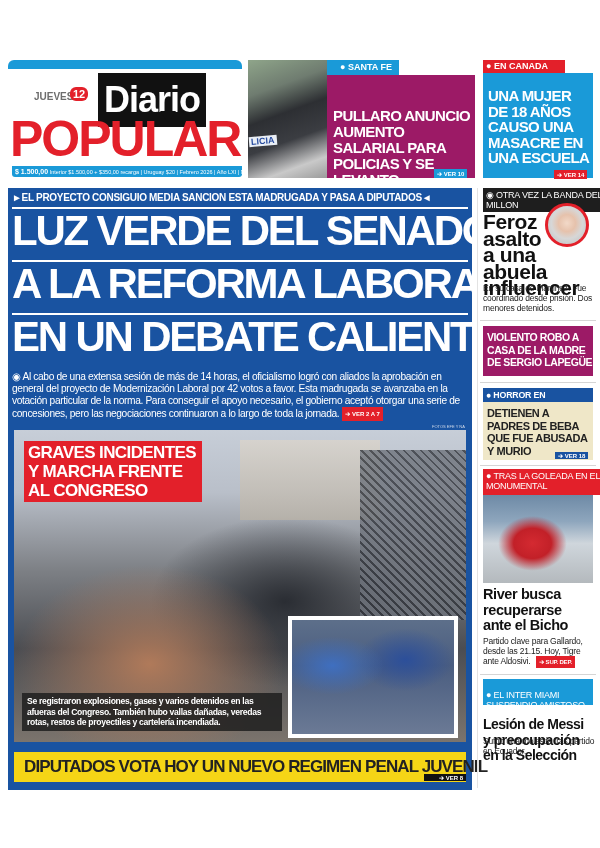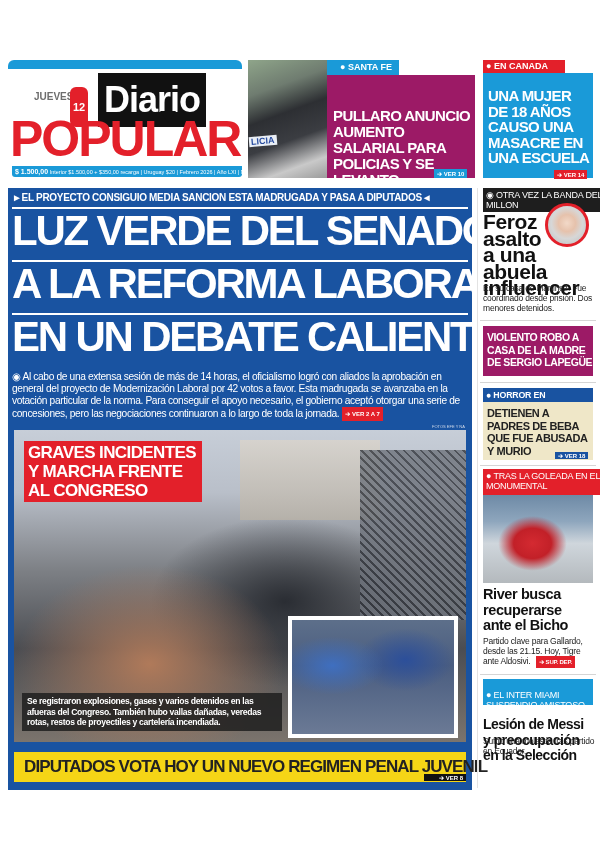--- a/index.html
+++ b/index.html
@@ -3,21 +3,21 @@
 <meta charset="utf-8">
 <style>
   * { box-sizing: border-box; margin: 0; padding: 0; }
   html, body { width: 600px; height: 848px; background: #ffffff; overflow: hidden; }
   body { position: relative; font-family: "Liberation Sans", sans-serif; }
 
   
   .masthead { position: absolute; left: 8px; top: 60px; width: 234px; height: 120px; }
   .mast-bar { position: absolute; left: 0; top: 0; width: 234px; height: 9px; background: #1a9ad8; border-radius: 6px 6px 0 0; }
   .mast-day { position: absolute; left: 26px; top: 31px; font-size: 10px; font-weight: bold; color: #6d6d6d; }
-  .mast-daynum { position: absolute; left: 62px; top: 27px; background: #e3202a; color: #fff; font-size: 11px; font-weight: bold; padding: 14px 3px; border-radius: 6px; }
+  .mast-daynum { position: absolute; left: 62px; top: 27px; background: #e3202a; color: #fff; font-size: 11px; font-weight: bold; padding: 1px 3px; border-radius: 6px; }
   .mast-diario { position: absolute; left: 90px; top: 13px; background: #111; color: #ffffff; font-size: 36px; font-weight: bold; padding: 8px 6px; line-height: 38px; letter-spacing: -1px; }
   .mast-diario-tail { position: absolute; left: 152px; top: 51px; width: 0; height: 0; border-left: 8px solid transparent; border-right: 8px solid transparent; border-top: 12px solid #111; }
   .mast-popular { position: absolute; left: 2px; top: 55px; color: #e3202a; font-size: 50px; font-weight: 900; letter-spacing: -2px; line-height: 48px; }
   .mast-info { position: absolute; left: 4px; top: 106px; width: 230px; height: 11px; background: #1a9ad8; border-radius: 0 0 3px 3px; color: #fff; font-size: 5.5px; line-height: 11px; padding-left: 3px; white-space: nowrap; overflow: hidden; }
   .mast-info b { font-size: 7px; }
 
   
   .sf-photo { position: absolute; left: 248px; top: 60px; width: 80px; height: 118px;
     background: linear-gradient(160deg, #8fa58a 0%, #6f7c70 25%, #2d2f33 45%, #3b3d42 65%, #c9c9c9 85%, #9a9a9a 100%); }
   .sf-photo-label { position: absolute; left: 249px; top: 136px; background: #e9eef5; color: #2a4ea0; font-size: 9px; font-weight: bold; padding: 0 2px; transform: rotate(-5deg); }

